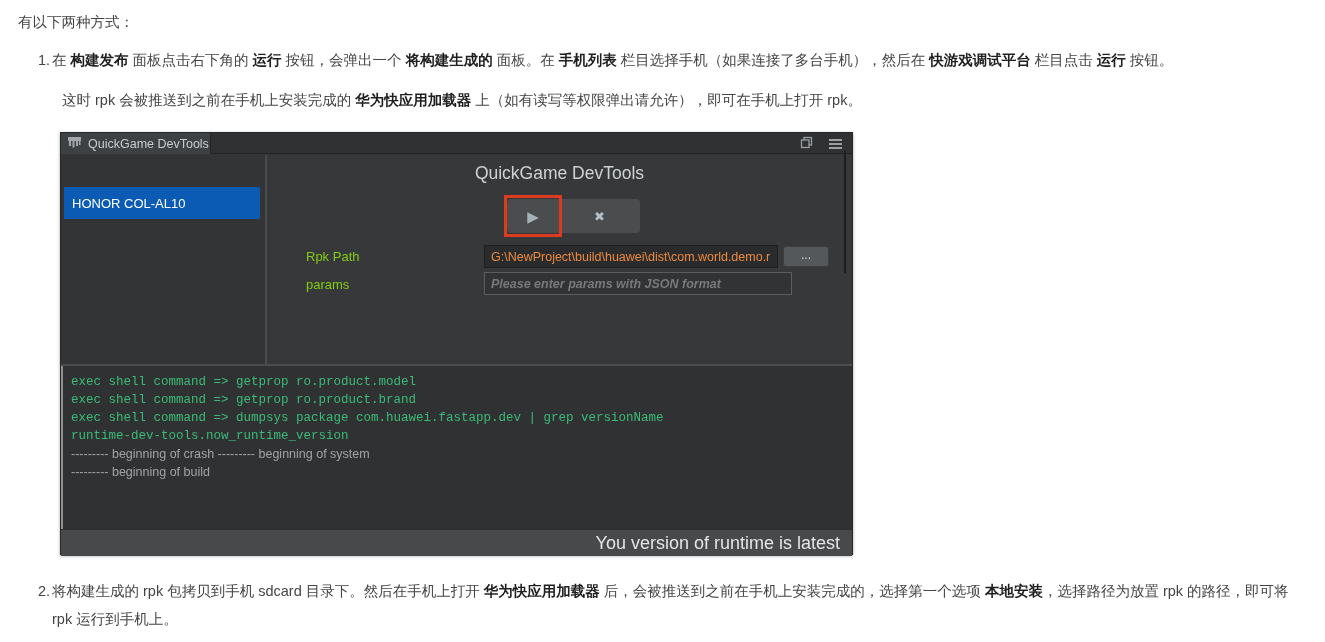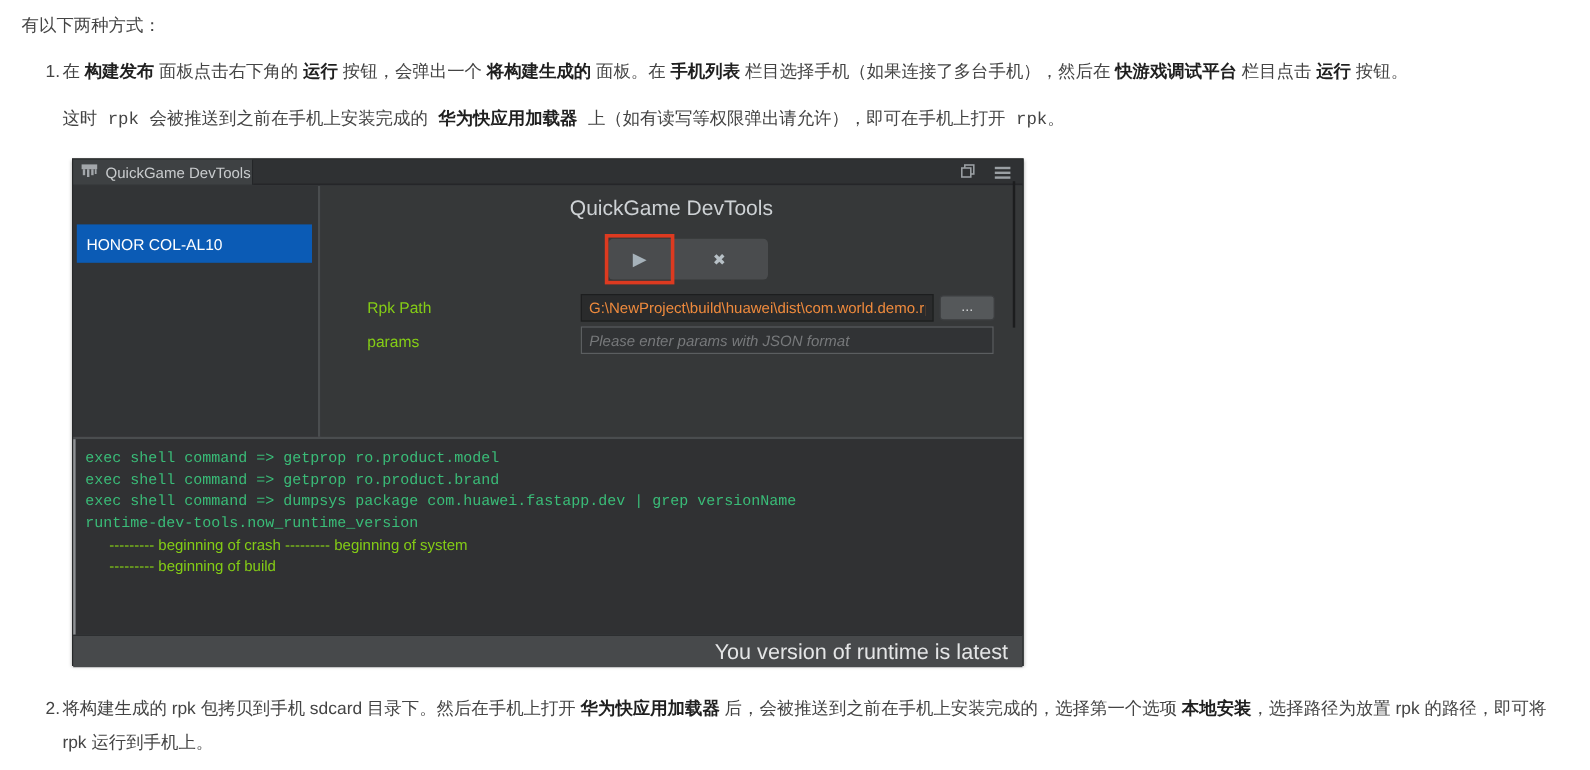--- a/index.html
+++ b/index.html
@@ -9,21 +9,21 @@
     font-family: "Liberation Sans", "DejaVu Sans", sans-serif;
     color: #444;
   }
   .doc { padding: 8px 0 0 18px; width: 1307px; }
   .doc p { font-size: 14.5px; line-height: 28px; }
   .bold { font-weight: 700; color: #1f1f1f; }
   ol.steps { list-style: none; }
   ol.steps li { position: relative; padding-left: 34px; }
   li .marker { position: absolute; left: 20px; top: 0; font-size: 14.5px; line-height: 28px; }
   .li-item1 { margin-top: 10px; }
-  .para2 { margin-top: 12px; font-family: Liberation Mono, monospace; }
+  .para2 { margin-left: 10px; margin-top: 12px; }
   .li-item2 { margin-top: 22px; }
 
   
   .window {
     position: relative; width: 793px; height: 423px;
     margin: 18px 0 0 8px;
     background: #333537; border: 1px solid #262829;
     font-size: 13px; color: #c9ccce;
     box-shadow: 0 1px 3px rgba(0,0,0,.35);
   }
@@ -60,30 +60,30 @@
   .field-label { position: absolute; left: 39px; font-size: 13px; color: #84cc16; }
   .lbl-rpk { top: 94px; }
   .lbl-params { top: 122px; }
   .ti { position: absolute; font-size: 12.5px; outline: none;
     font-family: "Liberation Sans", "DejaVu Sans", sans-serif; }
   .rpk-input { left: 217px; top: 90px; width: 294px; height: 23px;
     background: #2a2b2c; border: 1px solid #1d1e1f; color: var(--path-orange); padding: 0 6px; }
   .browse-btn { position: absolute; left: 516px; top: 91px; width: 46px; height: 21px;
     background: #55585a; border: 1px solid #3c3e40; border-radius: 3px; color: #d4d6d8;
     font-size: 12px; line-height: 17px; text-align: center; cursor: pointer; }
-  .params-input { left: 217px; top: 117px; width: 344px; height: 23px;
-    background: #313335; border: 1px solid #5b5e60; color: #fde047; padding: 0 6px; }
+  .params-input { left: 217px; top: 117px; width: 308px; height: 23px;
+    background: #313335; border: 1px solid #5b5e60; color: #fde047; padding: 0 6px; font-weight: bold; }
   .params-input::placeholder { color: #77797b; font-style: italic; opacity: 1; }
 
   .h-divider { position: absolute; left: 0; top: 231px; width: 100%; height: 2px; background: #4a4d4f; }
   .console { position: absolute; left: 0; top: 233px; width: 100%; height: 163px;
     background: #303133; border-left: 2px solid #8f9295; padding: 7px 0 0 8px; overflow: hidden; }
   .console-line { font-size: 12.5px; line-height: 18px; white-space: pre; }
   .console-line.green { color: var(--console-green); font-family: Liberation Mono, monospace; }
-  .console-line.gray  { color: #84cc16; margin-left: 20px; }
+  .console-line.gray  { color: #a3a3a3; }
   .h-scrollbar { position: absolute; left: 6px; right: 8px; bottom: 12px; height: 2px; background: #1c1d1e; }
   .v-scrollbar { position: absolute; right: 6px; top: 18px; width: 2px; height: 122px; background: #1c1d1e; }
 
   .statusbar { position: absolute; left: 0; top: 396px; width: 100%; height: 27px;
     background: #47494b; border-top: 1px solid #2c2e30;
     display: flex; align-items: center; justify-content: flex-end; padding-right: 12px; }
   .status-msg { font-size: 18px; color: #e4e5e6; }
 </style>
 </head>
 <body>

